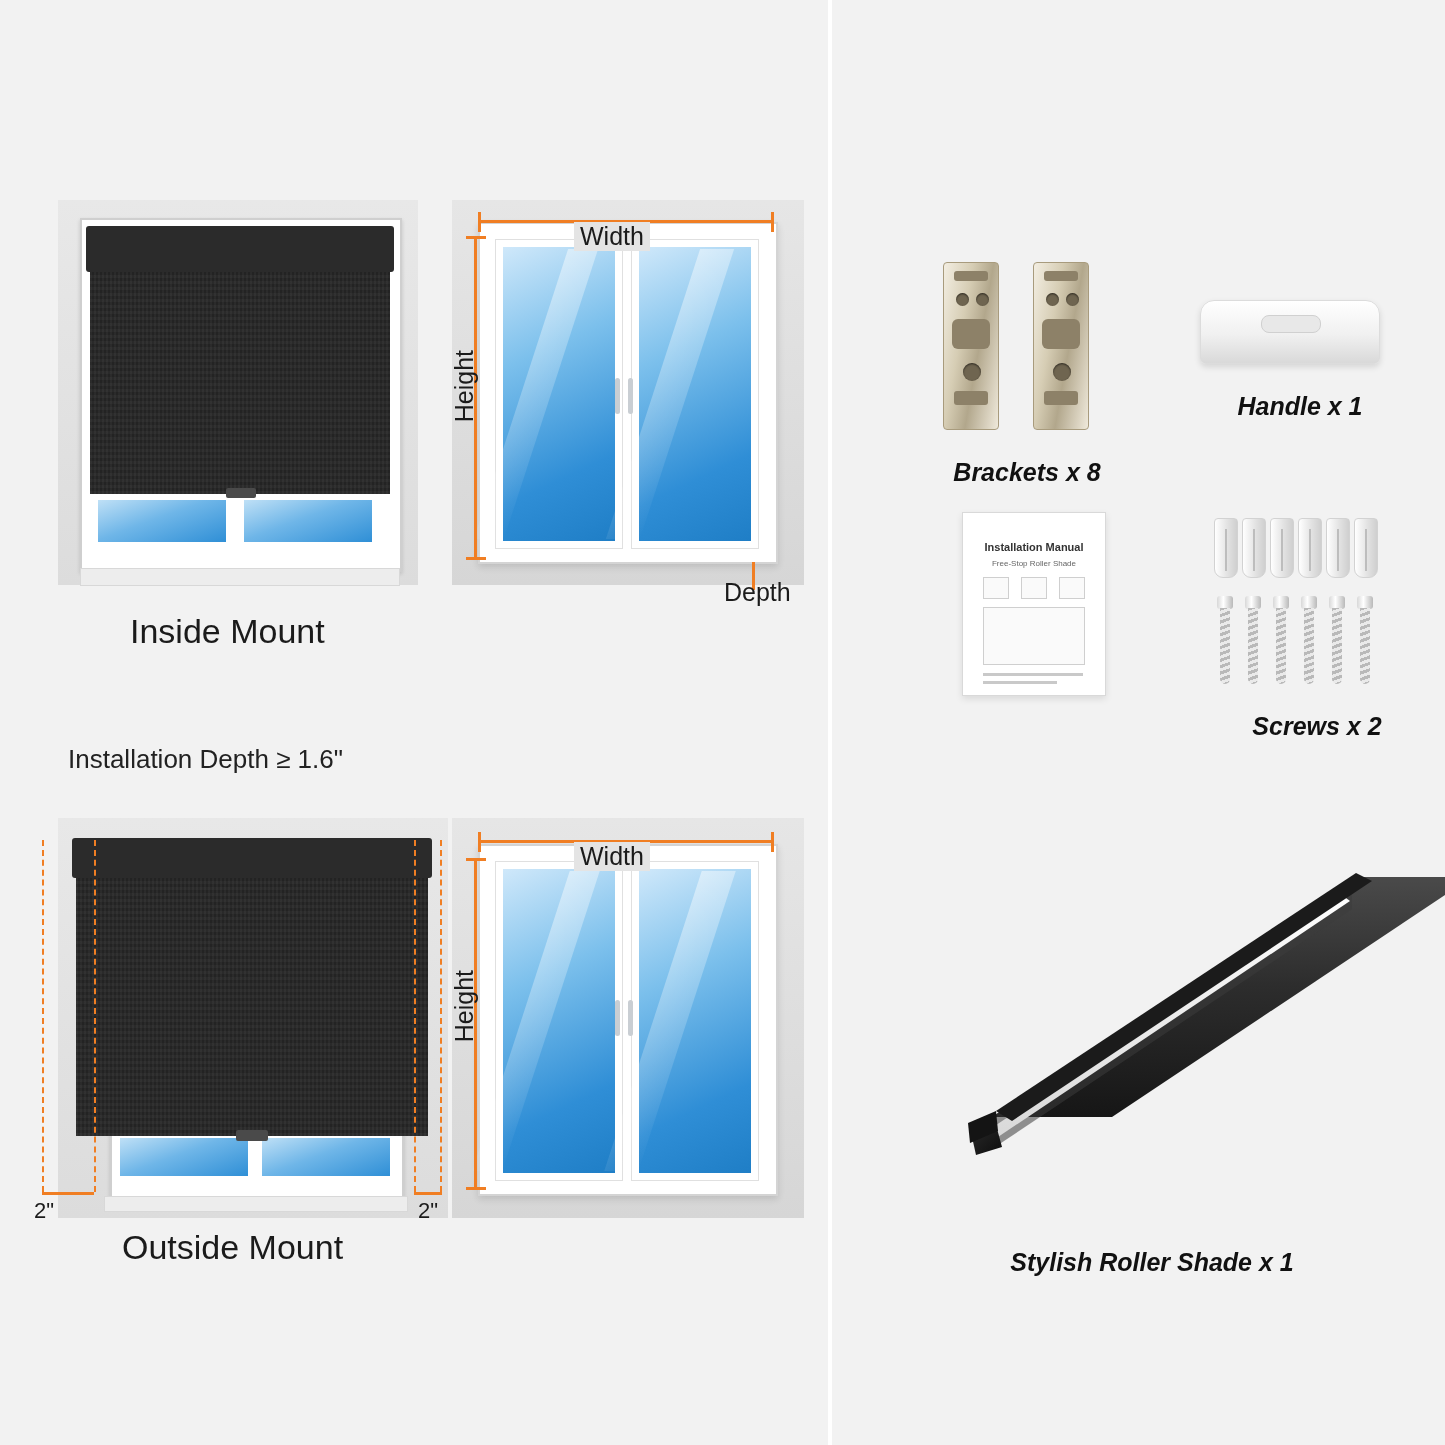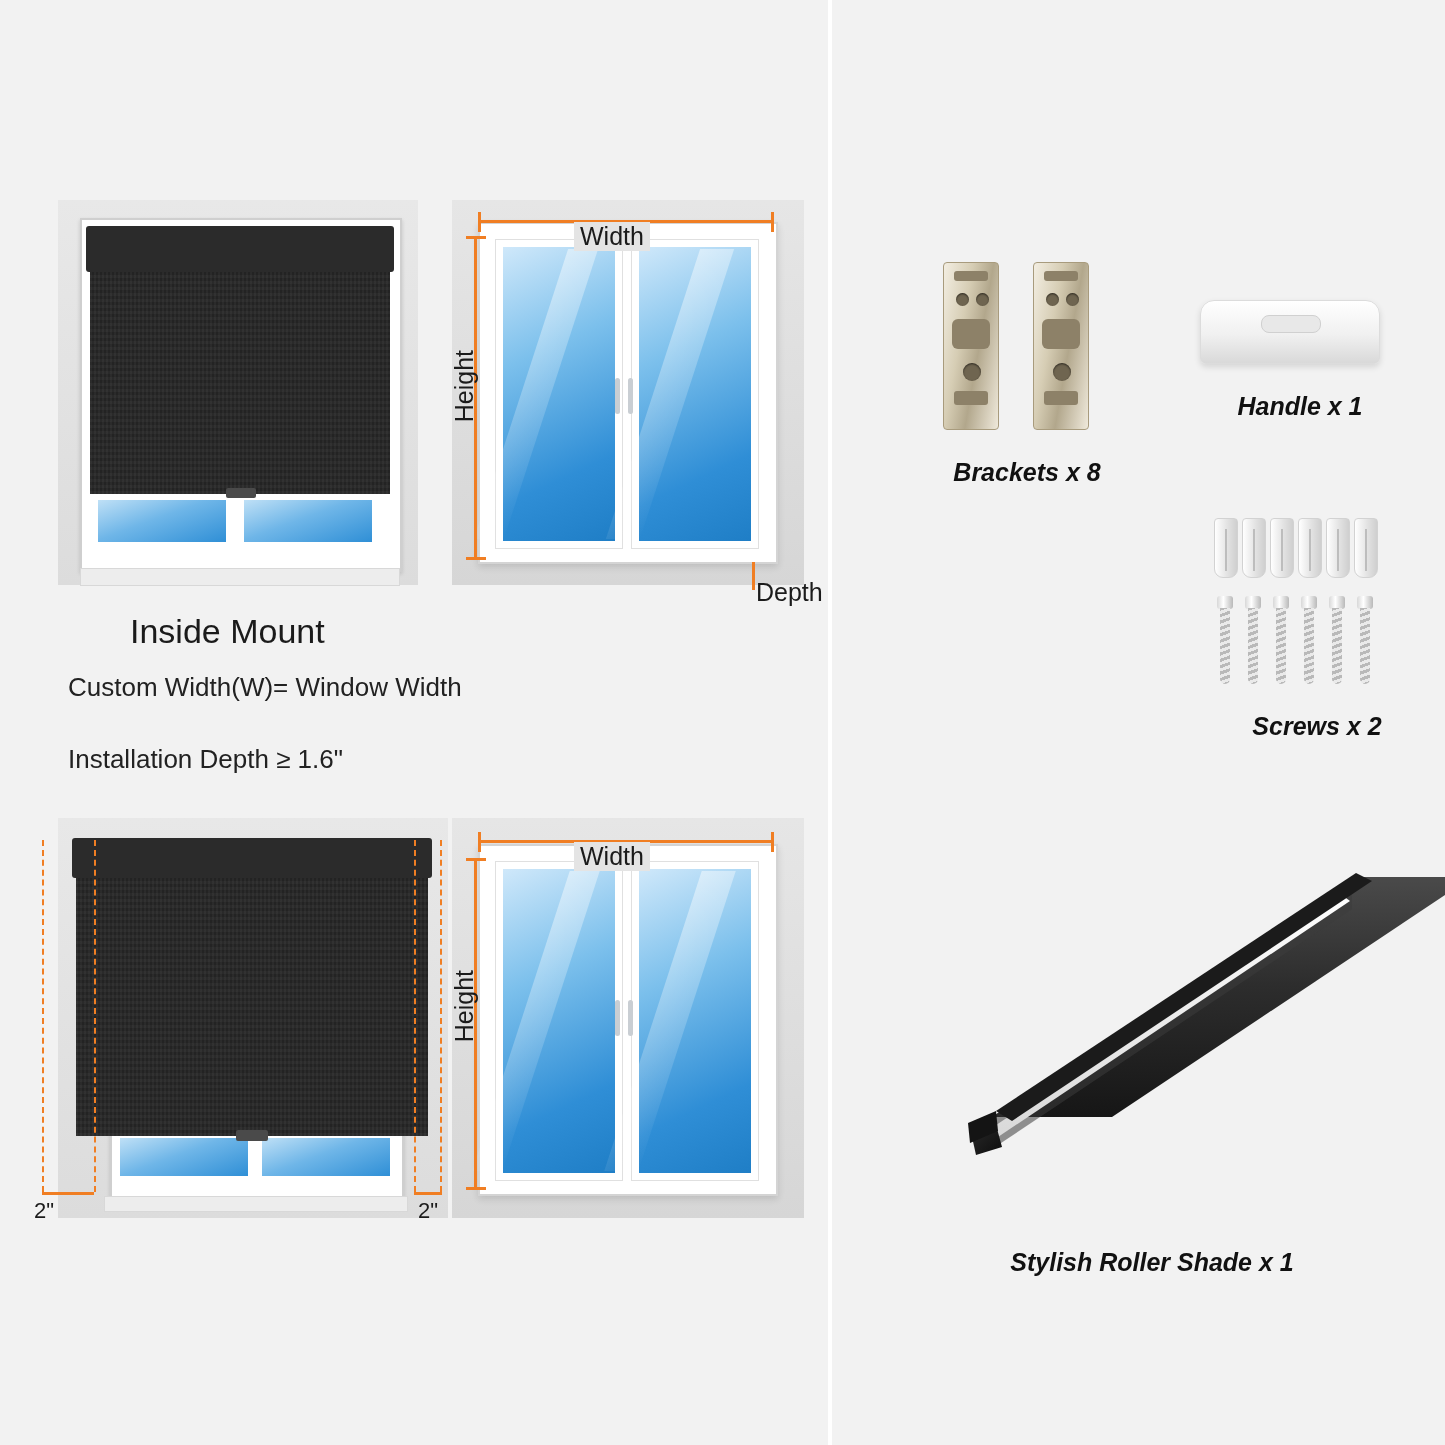--- a/index.html
+++ b/index.html
@@ -316,25 +316,24 @@
       <div class="tick" style="left:26px; top:12px; width:3px; height:20px;"></div>
       <div class="tick" style="left:319px; top:12px; width:3px; height:20px;"></div>
       <div class="dim-label" style="left:122px; top:22px; background:#e4e4e4; padding:0 6px;">Width</div>
 
       <div class="arrow-line" style="left:22px; top:36px; width:3px; height:324px;"></div>
       <div class="tick" style="left:14px; top:36px; width:20px; height:3px;"></div>
       <div class="tick" style="left:14px; top:357px; width:20px; height:3px;"></div>
       <div class="dim-label vertical" style="left:-2px; top:150px;">Height</div>
 
       <div class="arrow-line" style="left:300px; top:362px; width:3px; height:28px;"></div>
-      <div class="dim-label" style="left:272px; top:378px;margin-left:32px;">Depth</div>
+      <div class="dim-label" style="left:272px; top:378px;">Depth</div>
     </div>
 
     <div class="mount-title" style="left:130px; top:612px;">Inside Mount</div>
-    <div class="spec-line" style="left:68px; top:672px;">Custom Width(W)= Window Width</div>
     <div class="spec-line" style="left:68px; top:744px;">Installation Depth ≥ 1.6"</div>
 
     <div class="shade-fig" style="left:58px; top:818px; width:390px; height:400px;">
       <div class="wall"></div>
       <div class="win-frame" style="left:52px; top:40px; width:290px; height:340px;"></div>
       <div class="win-glass" style="left:62px; top:320px; width:128px; height:38px;"></div>
       <div class="win-glass" style="left:204px; top:320px; width:128px; height:38px;"></div>
       <div style="position:absolute;left:190px;top:316px;width:10px;height:46px;background:#ffffff;"></div>
       <div class="shade-cassette" style="left:14px; top:20px; width:360px; height:40px;"></div>
       <div class="shade-fabric" style="left:18px; top:60px; width:352px; height:258px;"></div>
@@ -369,20 +368,21 @@
       <div class="tick" style="left:26px; top:14px; width:3px; height:20px;"></div>
       <div class="tick" style="left:319px; top:14px; width:3px; height:20px;"></div>
       <div class="dim-label" style="left:122px; top:24px; background:#e4e4e4; padding:0 6px;">Width</div>
 
       <div class="arrow-line" style="left:22px; top:40px; width:3px; height:332px;"></div>
       <div class="tick" style="left:14px; top:40px; width:20px; height:3px;"></div>
       <div class="tick" style="left:14px; top:369px; width:20px; height:3px;"></div>
       <div class="dim-label vertical" style="left:-2px; top:152px;">Height</div>
     </div>
 
+    <div class="mount-title" style="left:122px; top:1228px;">Outside Mount</div>
 
   </div>
 
   <div class="divider"></div>
 
   <div class="panel" id="right-panel">
 
     <div style="position:absolute; left:105px; top:252px; width:180px; height:190px;">
       <div class="bracket-body" style="left:6px; top:10px; width:54px; height:166px;">
         <div class="bracket-slot" style="left:10px; top:8px; width:34px; height:10px;"></div>
@@ -403,20 +403,30 @@
     </div>
     <div class="pkg-caption" style="left:70px; top:458px; width:250px;">Brackets x 8</div>
 
     <div style="position:absolute; left:368px; top:288px; width:200px; height:90px;">
       <div class="handle-piece" style="left:0; top:12px; width:178px; height:62px;">
         <div class="handle-notch" style="left:60px; top:14px; width:58px; height:16px;"></div>
       </div>
     </div>
     <div class="pkg-caption" style="left:348px; top:392px; width:240px;">Handle x 1</div>
 
+    <div class="manual" style="left:130px; top:512px; width:142px; height:182px;">
+      <div class="manual-title" style="top:28px;">Installation Manual</div>
+      <div class="manual-sub" style="top:46px;">Free-Stop Roller Shade</div>
+      <div class="manual-box" style="left:20px; top:64px; width:24px; height:20px;"></div>
+      <div class="manual-box" style="left:58px; top:64px; width:24px; height:20px;"></div>
+      <div class="manual-box" style="left:96px; top:64px; width:24px; height:20px;"></div>
+      <div class="manual-box" style="left:20px; top:94px; width:100px; height:56px;"></div>
+      <div class="manual-line" style="left:20px; top:160px; width:100px;"></div>
+      <div class="manual-line" style="left:20px; top:168px; width:74px;"></div>
+    </div>
 
     <div style="position:absolute; left:378px; top:518px; width:200px; height:176px;">
       <div class="anchor" style="left:4px; top:0; height:58px;">
           <div class="anchor-slit" style="left:10px; top:10px; height:42px;"></div>
         </div>
       <div class="anchor" style="left:32px; top:0; height:58px;">
           <div class="anchor-slit" style="left:10px; top:10px; height:42px;"></div>
         </div>
       <div class="anchor" style="left:60px; top:0; height:58px;">
           <div class="anchor-slit" style="left:10px; top:10px; height:42px;"></div>

